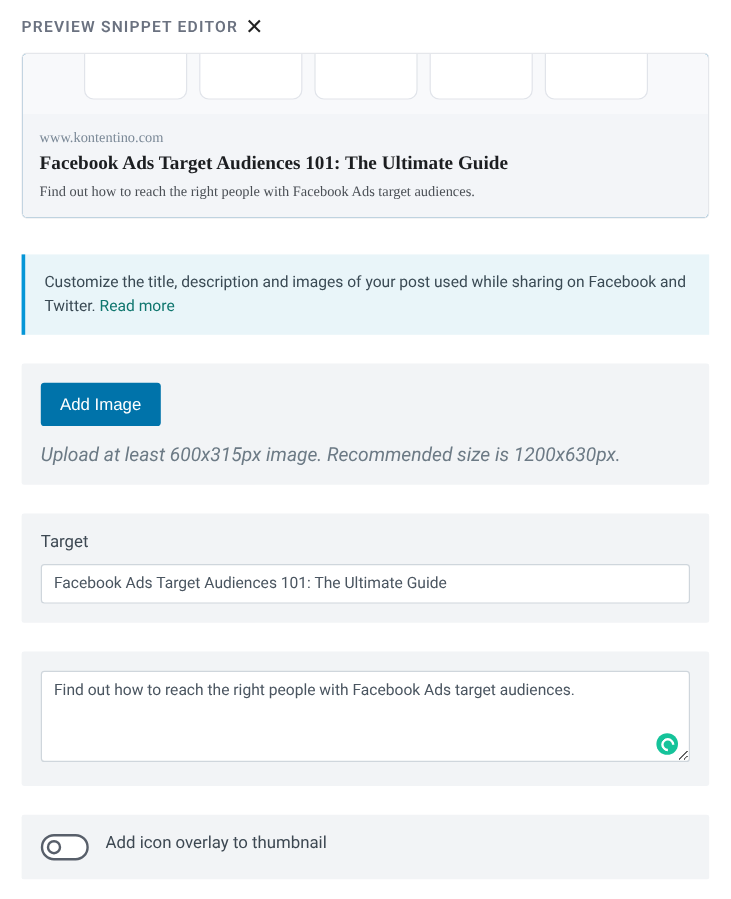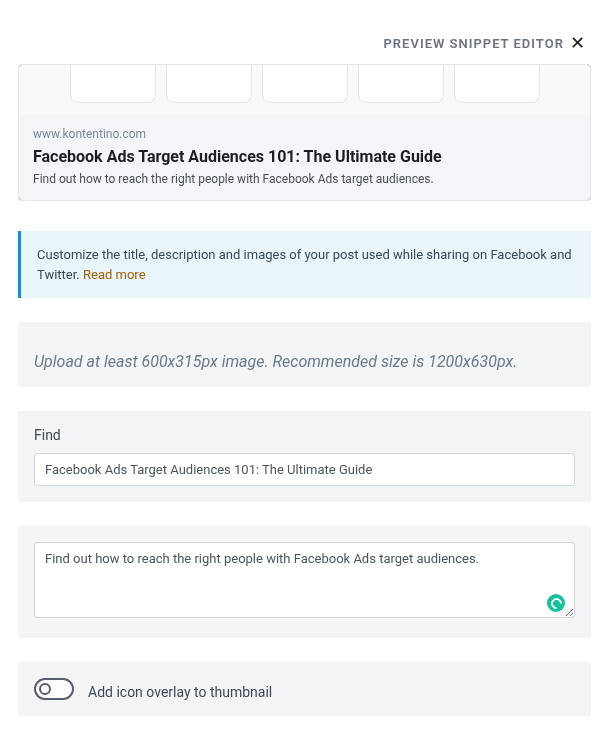--- a/index.html
+++ b/index.html
@@ -4,24 +4,23 @@
 <style>
   * { box-sizing: border-box; margin: 0; padding: 0; }
   body {
     font-family: -apple-system, BlinkMacSystemFont, "Segoe UI", Roboto, Helvetica, Arial, sans-serif;
     background: #fff;
     width: 609px;
     color: #333;
   }
   .header {
     display: flex;
-    justify-content: flex-end;
+    justify-content: flex-start;
     align-items: center;
     padding: 12px 18px 10px 18px;
-    margin-top: 20px;
   }
   .header-title {
     font-size: 13px;
     font-weight: 600;
     letter-spacing: 1px;
     color: #6b7280;
   }
   .close-x {
     font-size: 18px;
     color: #222;
@@ -30,20 +29,21 @@
     padding: 2px 6px;
   }
   .preview-card-wrap {
     padding: 0 18px 10px 18px;
   }
   .preview-card {
     border: 1px solid #e5e7eb;
     border-radius: 4px;
     overflow: hidden;
     background: #0369a1;
+    font-family: Liberation Serif, serif;
   }
   .preview-image-area {
     position: relative;
     height: 50px;
     overflow: hidden;
     background: #f8f9fb;
   }
   .placeholder-row {
     position: absolute;
     left: 0; right: 0; top: -22px;
@@ -88,21 +88,21 @@
   .info-banner {
     margin: 20px 18px 0 18px;
     border-left: 3px solid #0596d7;
     background: #e9f5f9;
     padding: 14px 16px;
     font-size: 13px;
     color: #3a4a54;
     line-height: 1.5;
   }
   .read-more {
-    color: #a16207;
+    color: #0f766e;
     text-decoration: none;
     cursor: pointer;
   }
   .section {
     margin: 24px 18px 0 18px;
     background: #f2f4f6;
     border-radius: 2px;
     padding: 16px;
   }
   .btn-primary {
@@ -156,21 +156,21 @@
   .grammarly-badge::after {
     content: "";
     width: 7px; height: 7px;
     border: 2px solid #fff;
     border-right-color: transparent;
     border-radius: 50%;
     transform: rotate(45deg);
   }
   .toggle-row {
     display: flex;
-    align-items: flex-end;
+    align-items: flex-start;
     gap: 14px;
   }
   .toggle-pill {
     position: relative;
     width: 40px; height: 22px;
     border: 2px solid #585f6a;
     border-radius: 12px;
     background: #fff;
     cursor: pointer;
   }
@@ -215,25 +215,26 @@
       <div class="preview-desc">Find out how to reach the right people with Facebook Ads target audiences.</div>
     </div>
   </div>
 </div>
 
 <div class="info-banner">
   <span>Customize the title, description and images of your post used while sharing on Facebook and Twitter. </span><a class="read-more">Read more</a>
 </div>
 
 <div class="section">
+  <button class="btn-primary">Add Image</button>
   <div class="hint">Upload at least 600x315px image. Recommended size is 1200x630px.</div>
 </div>
 
 <div class="section">
-  <label class="field-label">Find</label>
+  <label class="field-label">Target</label>
   <input type="text" class="text-input" value="Facebook Ads Target Audiences 101: The Ultimate Guide" style="">
 </div>
 
 <div class="section">
   <div class="textarea-wrap">
     <textarea class="text-input" style="">Find out how to reach the right people with Facebook Ads target audiences.</textarea>
     <div class="grammarly-badge"></div>
   </div>
 </div>
 

